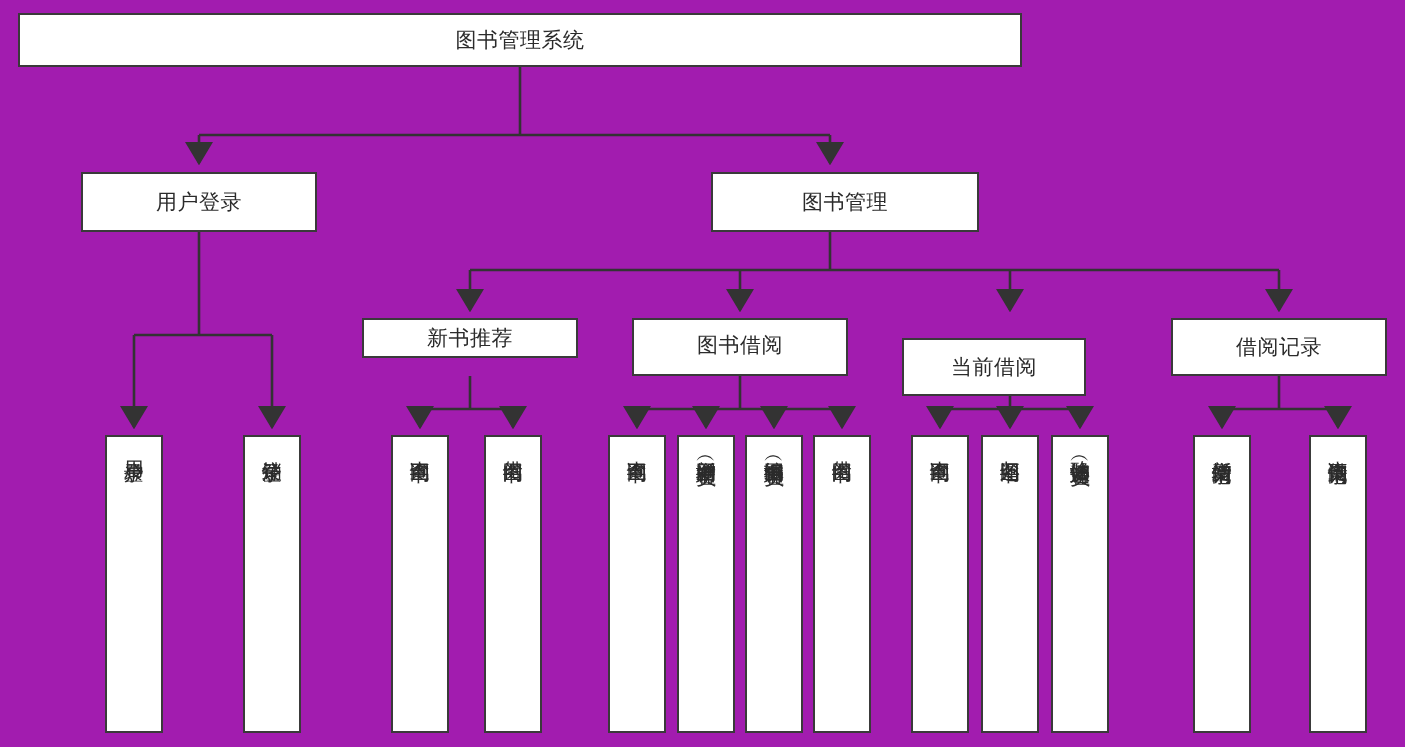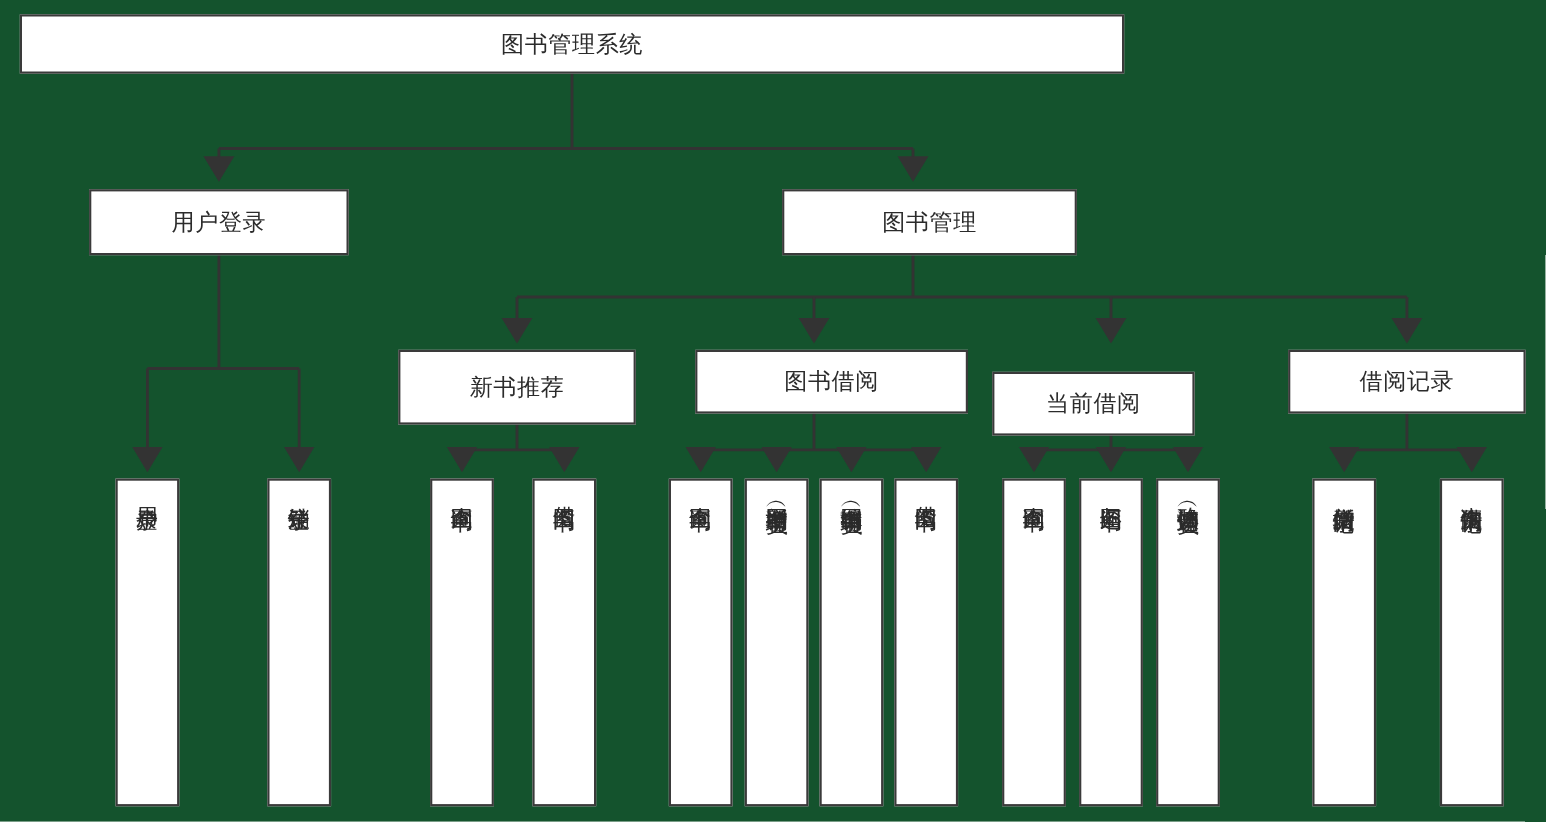--- a/index.html
+++ b/index.html
@@ -7,21 +7,21 @@
     padding: 0;
     background: #ffffff;
   }
   body {
     font-family: "DejaVu Sans", "Liberation Sans", sans-serif;
   }
   #canvas {
     position: relative;
     width: 1405px;
     height: 747px;
-    background: #14532d;
+    background: #a21caf;
     overflow: hidden;
   }
   #svg-layer {
     position: absolute;
     left: 0;
     top: 0;
     width: 1405px;
     height: 747px;
   }
   .node {
@@ -133,24 +133,24 @@
     <span class="node-label">图书管理系统</span>
   </div>
 
   <div class="node horizontal" style="left:81px; top:172px; width:236px; height:60px;">
     <span class="node-label">用户登录</span>
   </div>
   <div class="node horizontal" style="left:711px; top:172px; width:268px; height:60px;">
     <span class="node-label">图书管理</span>
   </div>
 
-  <div class="node horizontal" style="left:362px; top:318px; width:216px; height:68px;align-items:center;">
+  <div class="node horizontal" style="left:362px; top:318px; width:216px; height:40px;align-items:center;">
     <span class="node-label">新书推荐</span>
   </div>
-  <div class="node horizontal" style="left:632px; top:318px; width:248px; height:58px;">
+  <div class="node horizontal" style="left:632px; top:318px; width:216px; height:58px;font-family:Liberation Mono, monospace;">
     <span class="node-label">图书借阅</span>
   </div>
   <div class="node horizontal" style="left:902px; top:318px; width:184px; height:58px;margin-top:20px;">
     <span class="node-label">当前借阅</span>
   </div>
   <div class="node horizontal" style="left:1171px; top:318px; width:216px; height:58px;">
     <span class="node-label">借阅记录</span>
   </div>
 
   <div class="node vertical" style="left:105px; top:435px; width:58px; height:298px;">

